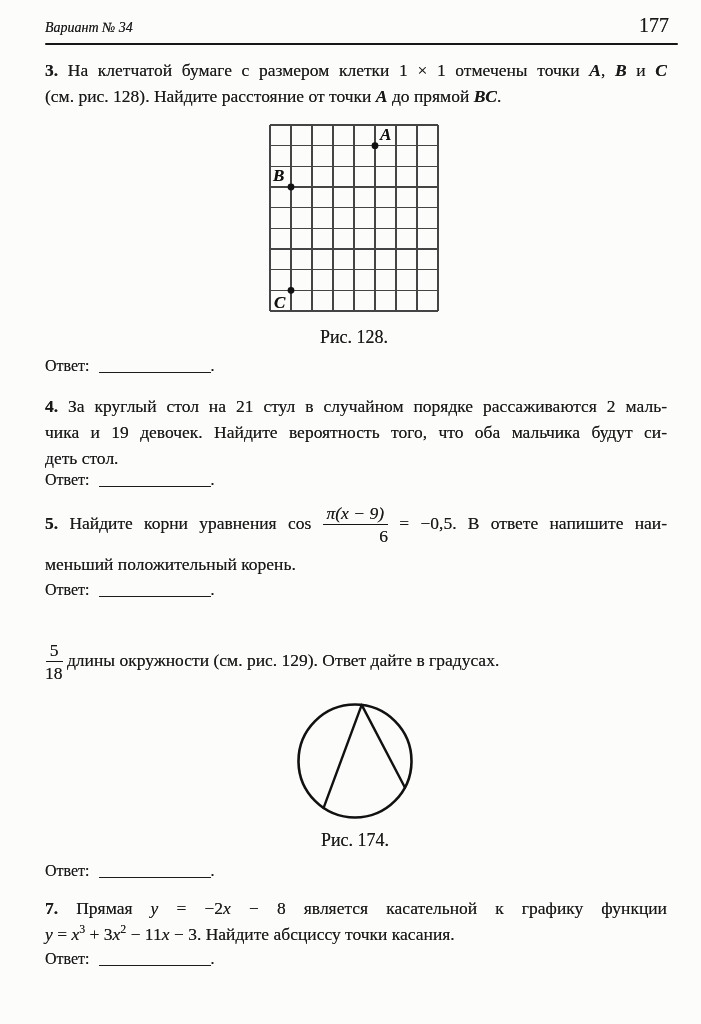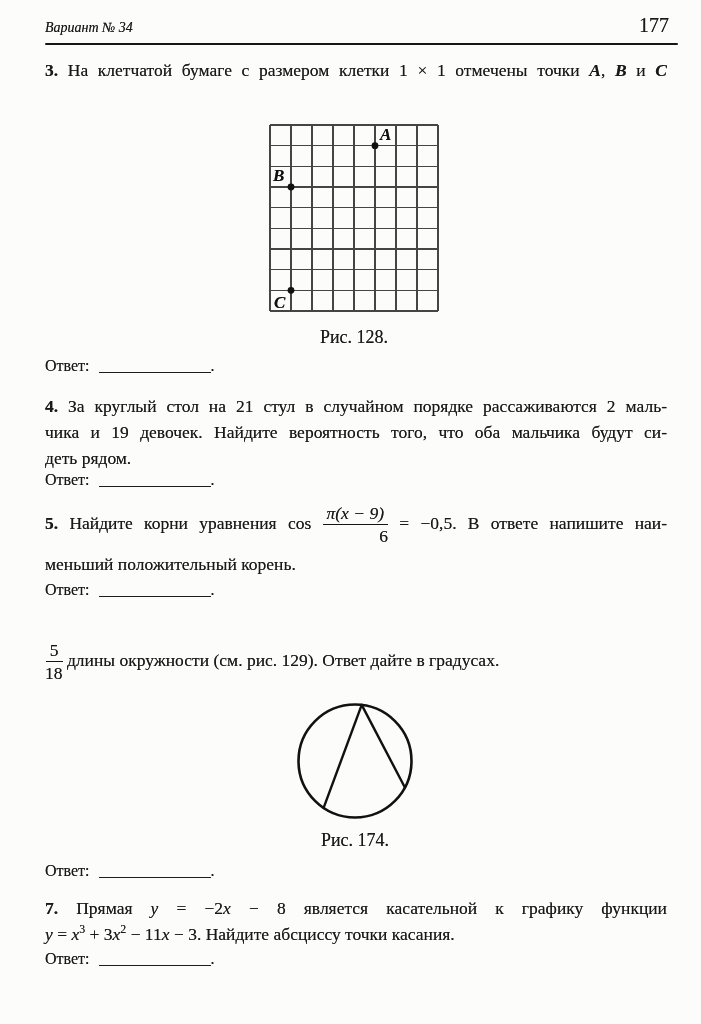--- a/index.html
+++ b/index.html
@@ -41,20 +41,21 @@
 <body>
 
 <div class="page">
 
   <div class="abs variant">Вариант № 34</div>
   <div class="abs pagenum">177</div>
   <div class="abs rule"></div>
 
   <div class="abs para txt" style="top:57px;">
     <div class="just"><span class="pnum">3.</span><span> На клетчатой бумаге с размером клетки 1 × 1 отмечены точки </span><span class="mathb">A</span><span>, </span><span class="mathb">B</span><span> и </span><span class="mathb">C</span></div>
+    <div><span>(см. рис. 128). Найдите расстояние от точки </span><span class="mathb">A</span><span> до прямой </span><span class="mathb">BC</span><span>.</span></div>
   </div>
 
   <svg class="abs" style="left:269px;top:124px;" width="170" height="188" viewBox="0 0 170 188">
     <g stroke="#454545" stroke-width="1.1" shape-rendering="crispEdges">
       <line x1="1" y1="1" x2="1" y2="187"></line>
         <line x1="22" y1="1" x2="22" y2="187"></line>
       <line x1="43" y1="1" x2="43" y2="187"></line>
         <line x1="64" y1="1" x2="64" y2="187"></line>
       <line x1="85" y1="1" x2="85" y2="187"></line>
         <line x1="106" y1="1" x2="106" y2="187"></line>
@@ -79,21 +80,21 @@
     <text x="4" y="57" font-size="17" font-style="italic" font-weight="bold" fill="#111">B</text>
     <text x="5" y="184" font-size="17" font-style="italic" font-weight="bold" fill="#111">C</text>
   </svg>
   <div class="abs caption" style="left:254px;top:327px;width:200px;">Рис. 128.</div>
 
   <div class="abs answer" style="top:356px;"><span>Ответ:</span><span class="blank"></span><span>.</span></div>
 
   <div class="abs para txt" style="top:393px;">
     <div class="just"><span class="pnum">4.</span><span> За круглый стол на 21 стул в случайном порядке рассаживаются 2 маль-</span></div>
     <div class="just">чика и 19 девочек. Найдите вероятность того, что оба мальчика будут си-</div>
-    <div>деть рядом.</div>
+    <div>деть стол.</div>
   </div>
 
   <div class="abs answer" style="top:470px;"><span>Ответ:</span><span class="blank"></span><span>.</span></div>
 
   <div class="abs para" style="top:503px;font-size:17.5px;">
     <div class="fline just"><span class="pnum">5.</span><span> Найдите корни уравнения cos </span><span class="frac">
           <span class="num math">π(x − 9)</span>
           <span class="den">6</span>
         </span><span> = −0,5. В ответе напишите наи-</span></div>
   </div>

